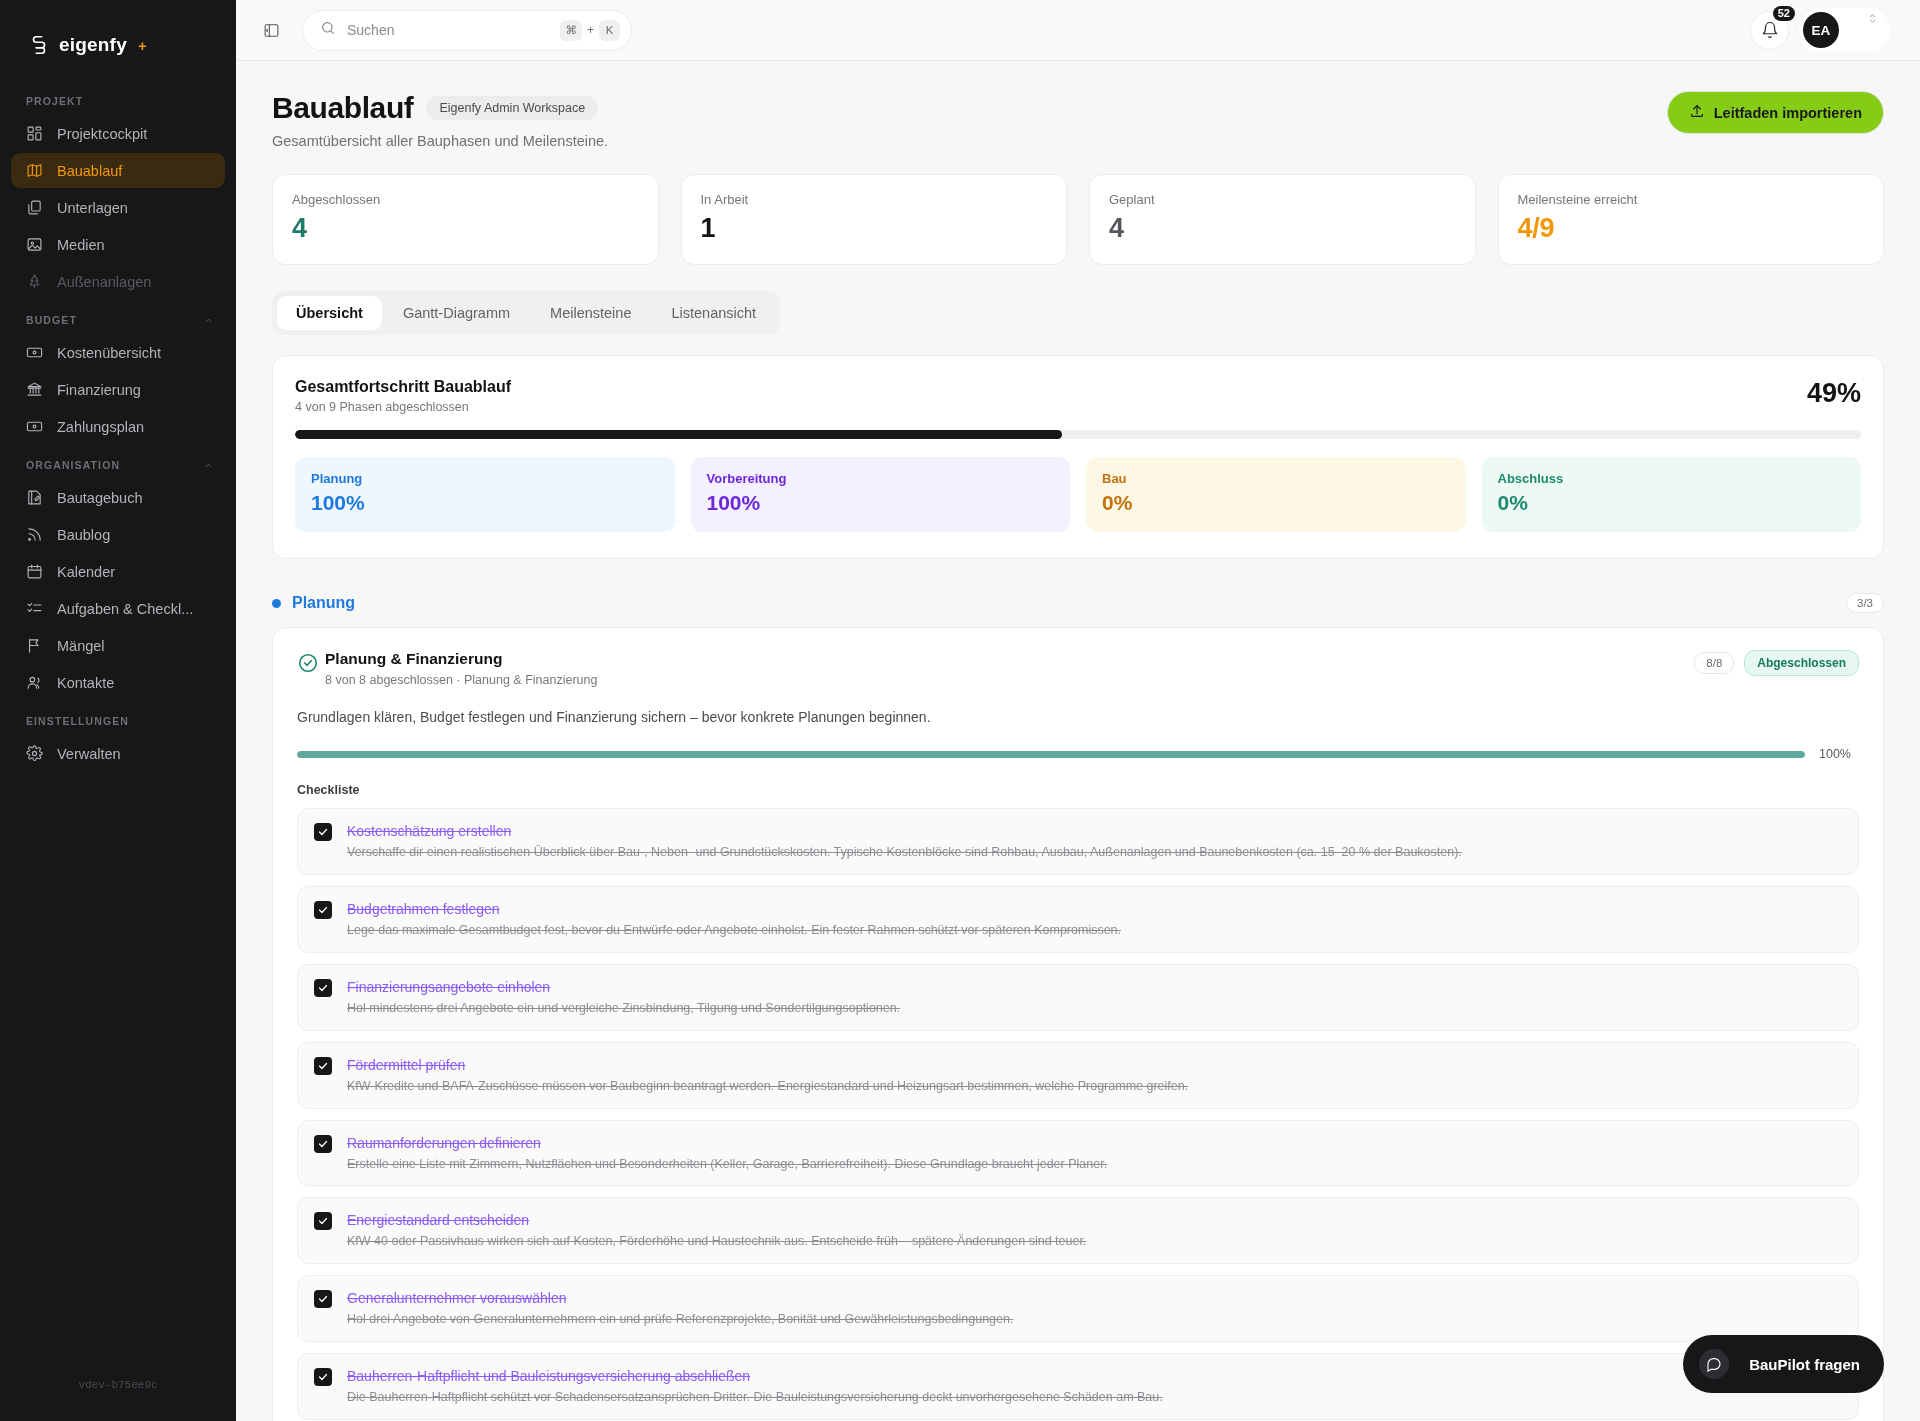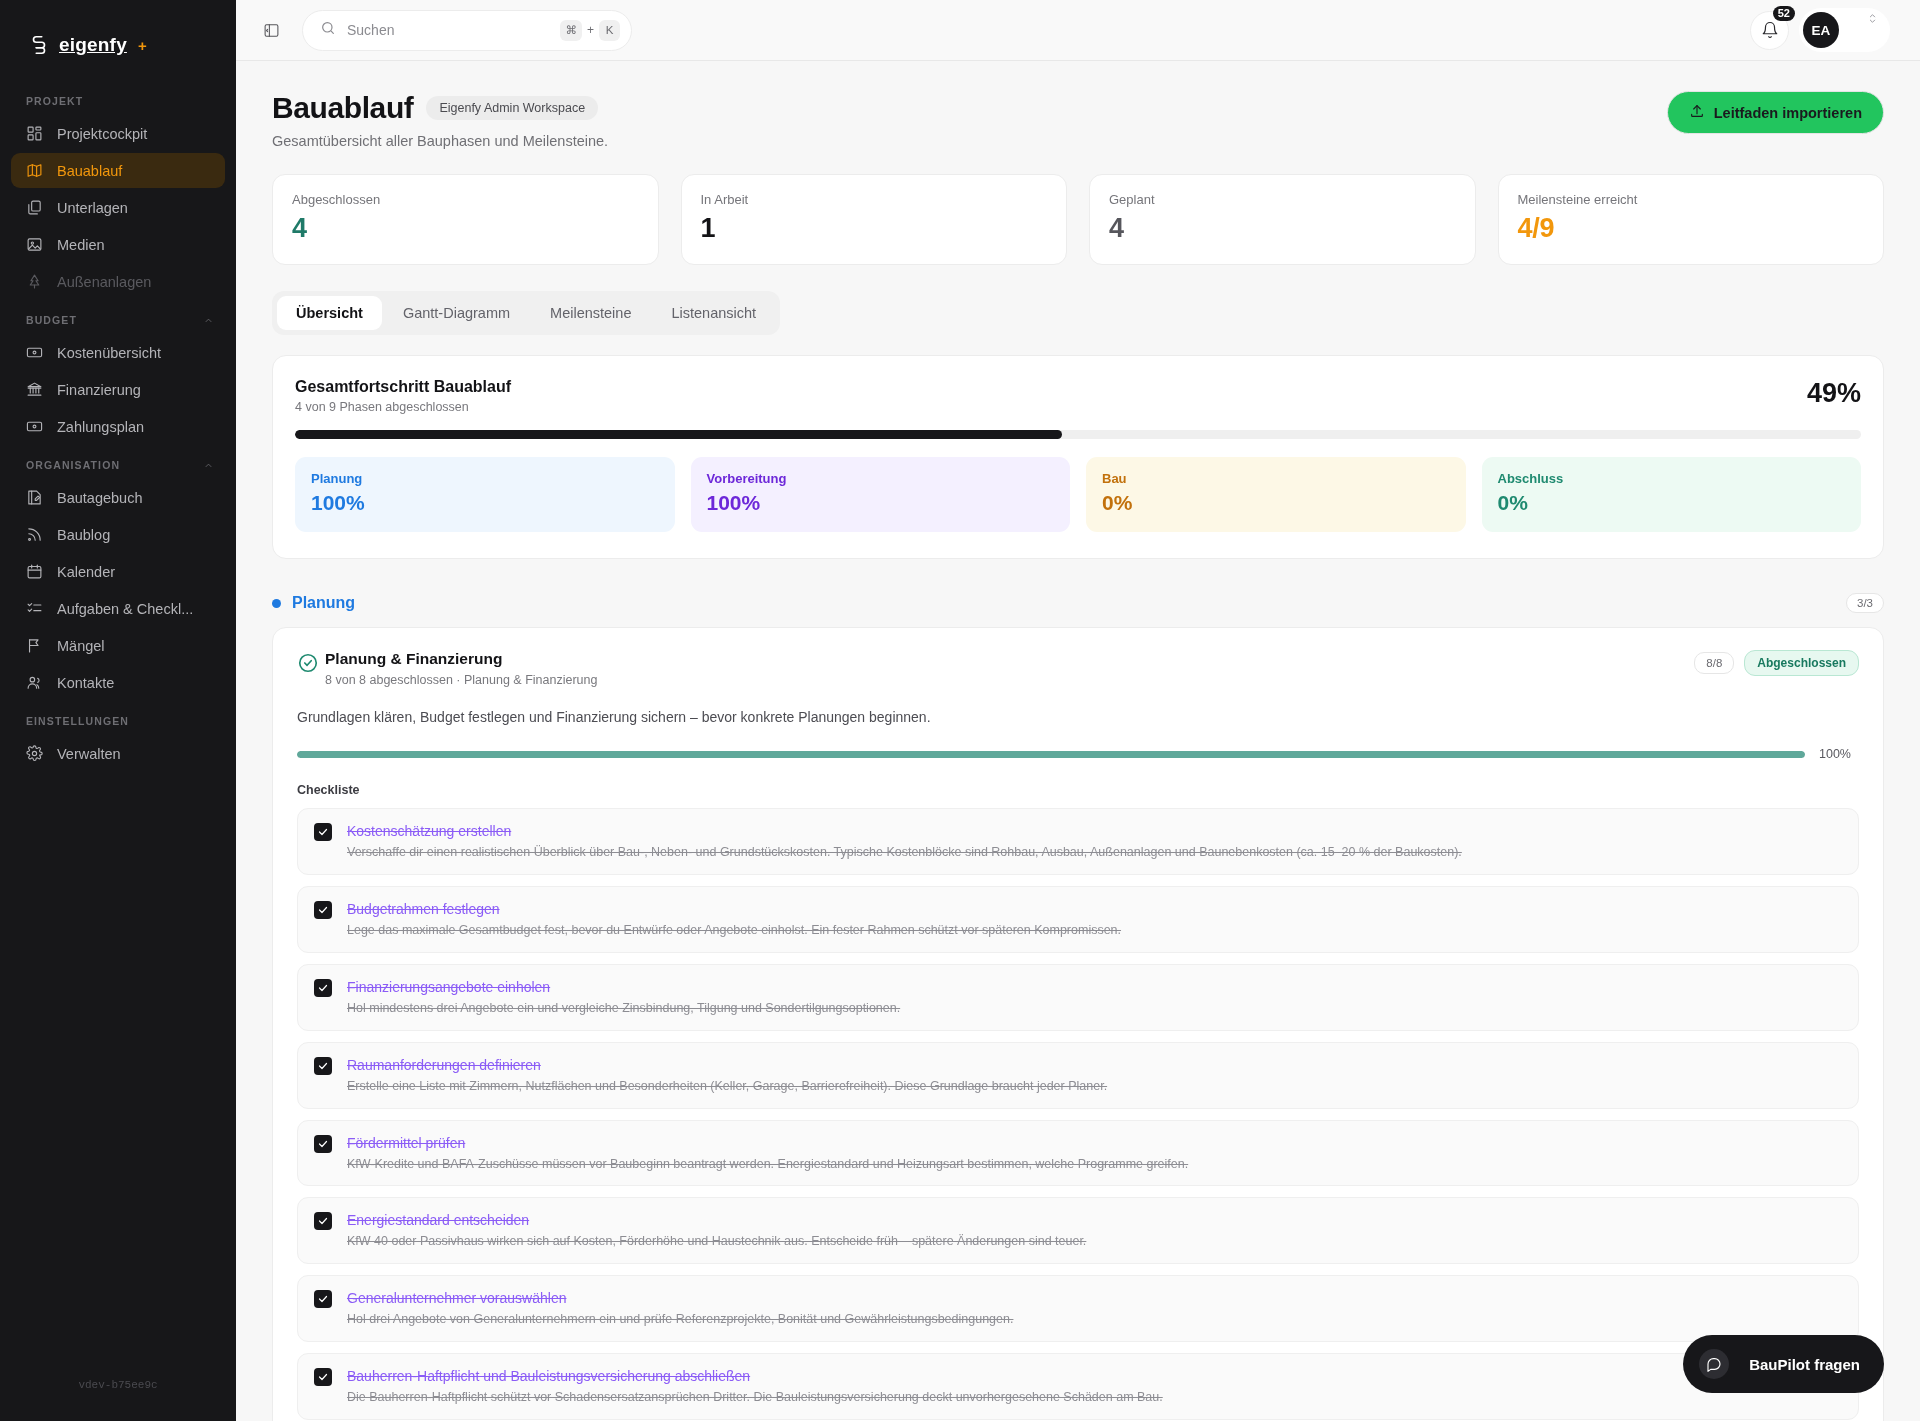--- a/index.html
+++ b/index.html
@@ -11,21 +11,21 @@
   }
   .app { display: flex; width: 1920px; height: 1421px; }
 
   
   .sidebar {
     width: 236px; flex: 0 0 236px; background: #171719;
     display: flex; flex-direction: column; position: relative;
   }
   .brand { display: flex; align-items: center; gap: 9px; padding: 34px 0 26px 28px; }
   .brand-mark { width: 22px; height: 22px; color: #ffffff; }
-  .brand-name { color: #ffffff; font-size: 19px; font-weight: 700; letter-spacing: .2px; text-decoration: underline; }
+  .brand-name { color: #ffffff; font-size: 19px; font-weight: 700; letter-spacing: .2px; }
   .brand-plus { color: #f2970c; font-size: 15px; font-weight: 700; margin-left: 2px; }
 
   .nav { padding: 0 11px; }
   .nav-group-label {
     display: flex; align-items: center; justify-content: space-between;
     color: #6e6e73; font-size: 10.5px; font-weight: 600; letter-spacing: 1.1px;
     padding: 13px 11px 9px 15px; text-transform: uppercase;
   }
   .caret { width: 11px; height: 11px; stroke: #6e6e73; fill: none; stroke-width: 1.7; }
   .nav-item {
@@ -87,21 +87,21 @@
   .updown { width: 13px; height: 13px; stroke: #9a9aa0; fill: none; stroke-width: 1.8; stroke-linecap: round; stroke-linejoin: round; }
 
   .scroll { flex: 1; overflow: hidden; padding: 0 36px; }
 
   .page-head { display: flex; align-items: flex-start; padding: 30px 0 0 0; }
   .page-title-row { display: flex; align-items: center; gap: 13px; }
   .page-title { font-size: 30px; font-weight: 700; color: #131316; letter-spacing: -.4px; }
   .ws-pill { background: #ececec; color: #4b4b50; font-size: 12.5px; border-radius: 13px; padding: 5px 13px; }
   .page-sub { color: #707075; font-size: 14.5px; margin-top: 8px; }
   .btn-import {
-    margin-left: auto; display: flex; align-items: center; gap: 9px; background: #22c55e;
+    margin-left: auto; display: flex; align-items: center; gap: 9px; background: #84cc16;
     border: 1px solid #e4e4e4; border-radius: 22px; padding: 11px 21px;
     font-size: 14.5px; font-weight: 600; color: #1a1a1e; cursor: pointer;
   }
   .btn-import svg { width: 16px; height: 16px; stroke: #1a1a1e; fill: none; stroke-width: 1.7; stroke-linecap: round; stroke-linejoin: round; }
 
   .stats { display: grid; grid-template-columns: repeat(4, 1fr); gap: 22px; margin-top: 25px; }
   .stat {
     background: #fff; border: 1px solid #ececec; border-radius: 13px; padding: 17px 19px 20px;
   }
   .stat-label { color: #75757a; font-size: 13px; }
@@ -520,29 +520,29 @@
                 </svg>
               </span>
               <span class="cl-text"><span class="cl-title">Finanzierungsangebote einholen</span><span class="cl-desc" style="display:block">Hol mindestens drei Angebote ein und vergleiche Zinsbindung, Tilgung und Sondertilgungsoptionen.</span></span>
             </div>
             <div class="cl-item">
               <span class="cb">
                 <svg viewBox="0 0 24 24">
                   <path d="m5 12 5 5 9-10"></path>
                 </svg>
               </span>
+              <span class="cl-text"><span class="cl-title">Fördermittel prüfen</span><span class="cl-desc" style="display:block">KfW-Kredite und BAFA-Zuschüsse müssen vor Baubeginn beantragt werden. Energiestandard und Heizungsart bestimmen, welche Programme greifen.</span></span>
+            </div>
+            <div class="cl-item">
+              <span class="cb">
+                <svg viewBox="0 0 24 24">
+                  <path d="m5 12 5 5 9-10"></path>
+                </svg>
+              </span>
               <span class="cl-text"><span class="cl-title">Raumanforderungen definieren</span><span class="cl-desc" style="display:block">Erstelle eine Liste mit Zimmern, Nutzflächen und Besonderheiten (Keller, Garage, Barrierefreiheit). Diese Grundlage braucht jeder Planer.</span></span>
-            </div>
-            <div class="cl-item">
-              <span class="cb">
-                <svg viewBox="0 0 24 24">
-                  <path d="m5 12 5 5 9-10"></path>
-                </svg>
-              </span>
-              <span class="cl-text"><span class="cl-title">Fördermittel prüfen</span><span class="cl-desc" style="display:block">KfW-Kredite und BAFA-Zuschüsse müssen vor Baubeginn beantragt werden. Energiestandard und Heizungsart bestimmen, welche Programme greifen.</span></span>
             </div>
             <div class="cl-item">
               <span class="cb">
                 <svg viewBox="0 0 24 24">
                   <path d="m5 12 5 5 9-10"></path>
                 </svg>
               </span>
               <span class="cl-text"><span class="cl-title">Energiestandard entscheiden</span><span class="cl-desc" style="display:block">KfW 40 oder Passivhaus wirken sich auf Kosten, Förderhöhe und Haustechnik aus. Entscheide früh – spätere Änderungen sind teuer.</span></span>
             </div>
             <div class="cl-item">

